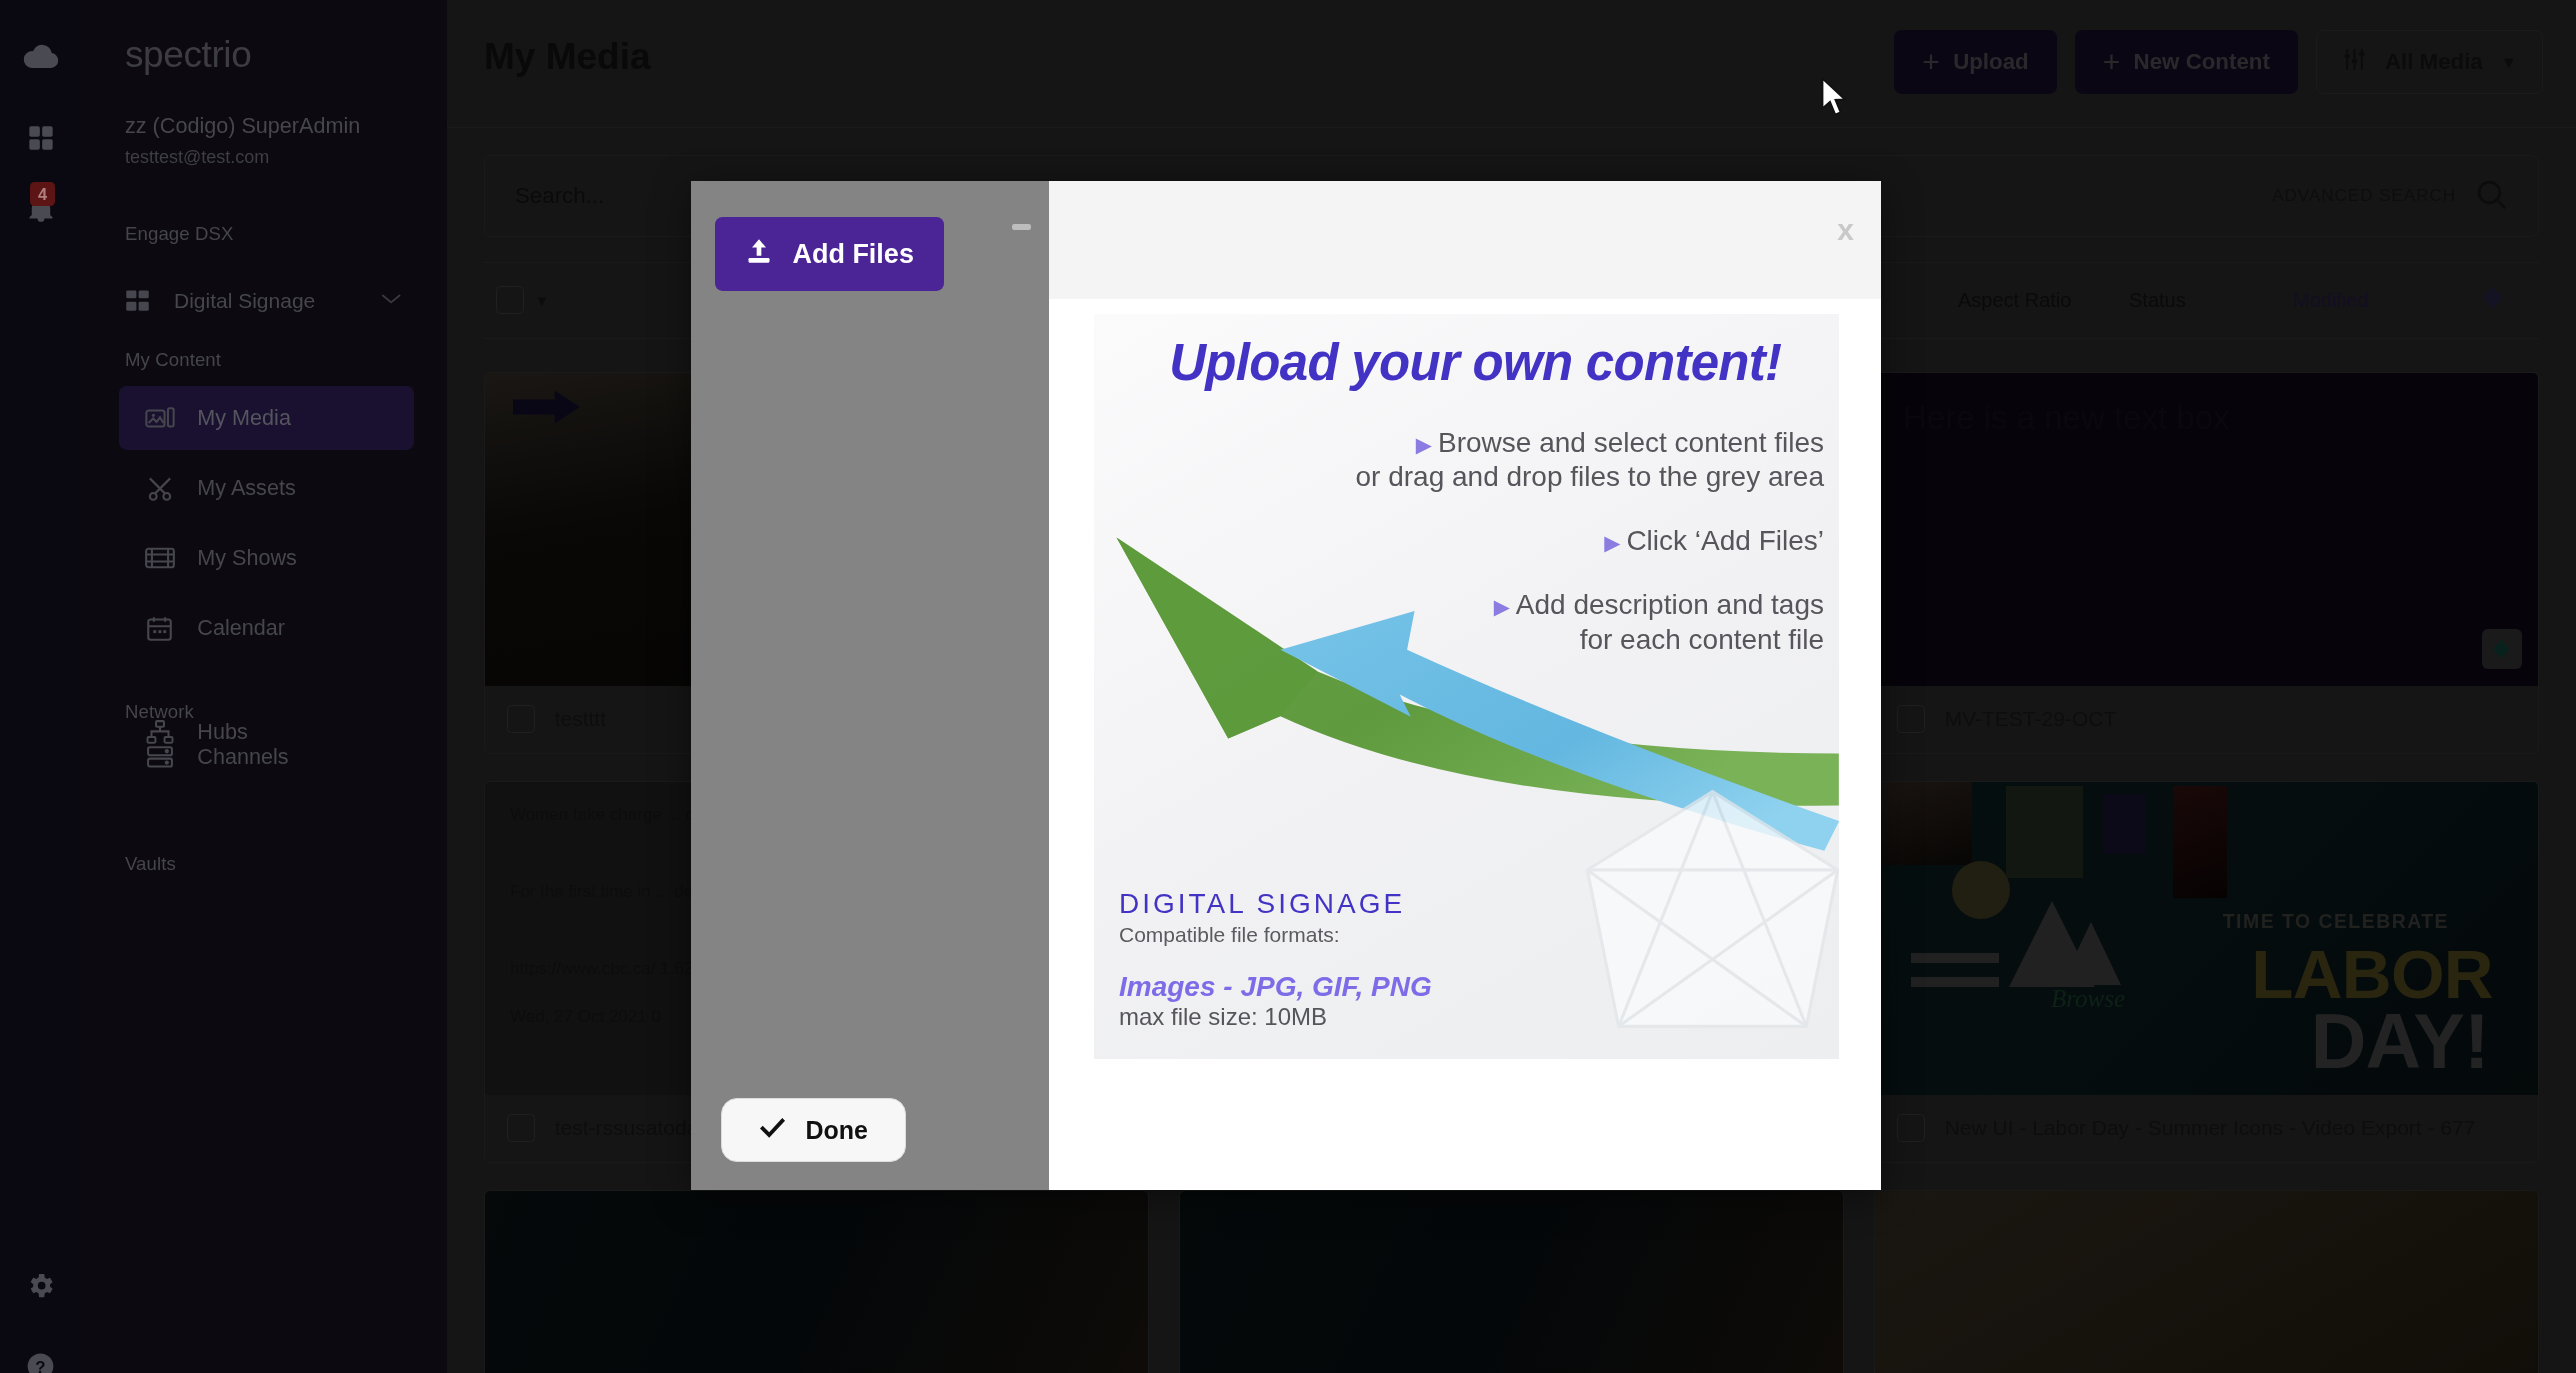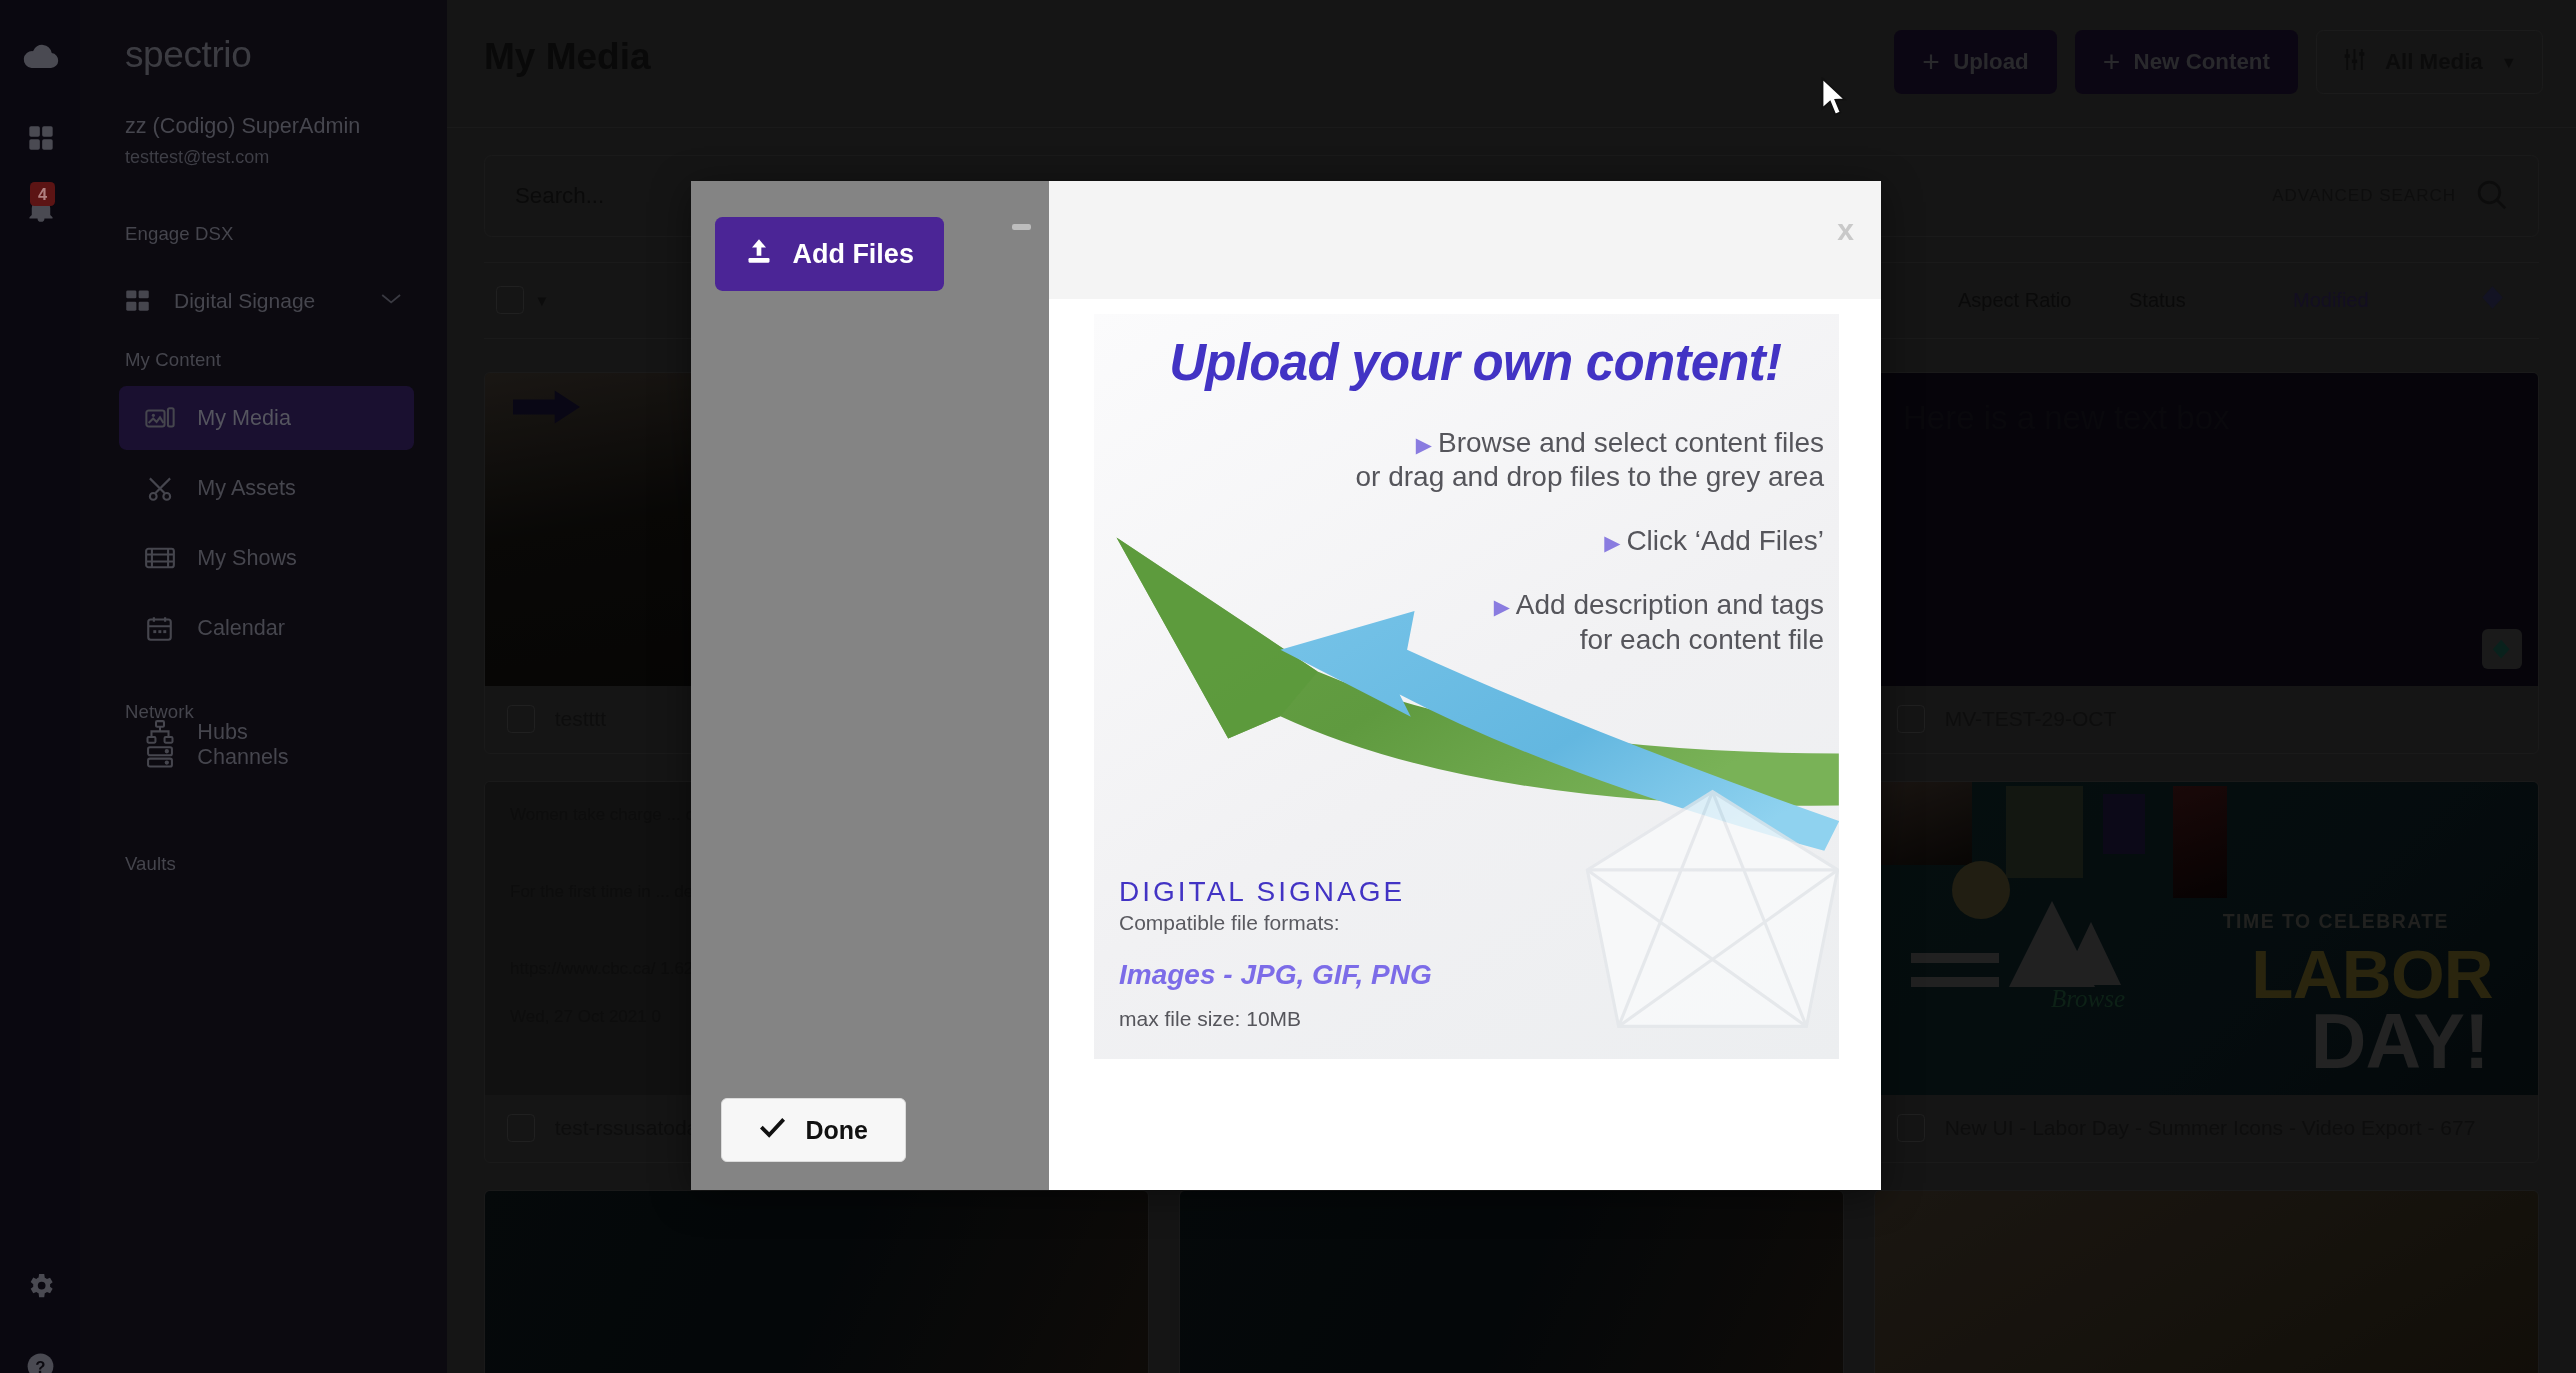--- a/index.html
+++ b/index.html
@@ -211,21 +211,21 @@
     display: flex; align-items: center; gap: 19.4px;
     font-size: 27px; font-weight: 700; cursor: pointer;
   }
   .drag-handle {
     position: absolute; right: 18px; top: 43px;
     width: 19.4px; height: 6px; background: #bdbdbd; border-radius: 2.2px;
   }
   .done-btn {
     position: absolute; left: 30px; bottom: 28px;
     height: 64px; padding: 0 37px;
-    background: #f7f7f7; color: #111; border: 0.7px solid #dcdcdc; border-radius: 6px;
+    background: #f7f7f7; color: #111; border: 0.7px solid #dcdcdc; border-radius: 16px;
     display: flex; align-items: center; gap: 19.4px;
     font-size: 25px; font-weight: 700; cursor: pointer;
   }
   .modal-right { flex: 1; position: relative; background: #ffffff; }
   .modal-topbar { height: 118px; background: #f4f4f4; position: relative; }
   .close-x {
     position: absolute; right: 27px; top: 34px;
     font-size: 30px; font-weight: 700; color: #c9c9c9; cursor: pointer;
     line-height: 1;
   }
@@ -250,21 +250,21 @@
     position: absolute; left: 25px; bottom: 28px; width: 477px;
   }
   .formats .cat {
     font-size: 28px; letter-spacing: 3px; color: #4233c4; font-weight: 400;
   }
   .formats .sub { font-size: 21px; color: #5a5a60; margin-top: 3px; }
   .formats .line { margin-top: 24px; }
   .formats .fmt {
     font-size: 28px; font-weight: 800; font-style: italic; color: #7c6ce8;
   }
-  .formats .max { font-size: 21px; color: #55555b; margin-top: 16px; }
+  .formats .max { font-size: 24px; color: #55555b; margin-top: 0; }
 
   .arrow-green, .arrow-blue { position: absolute; }
   .poly { position:absolute; right:-30px; bottom:-30px; width:313px; height:313px; opacity:.75; }
 
   .cursor { position: absolute; left: 1821px; top: 77px; z-index: 60; }
 </style>
 </head>
 <body>
 
 <div class="app">

